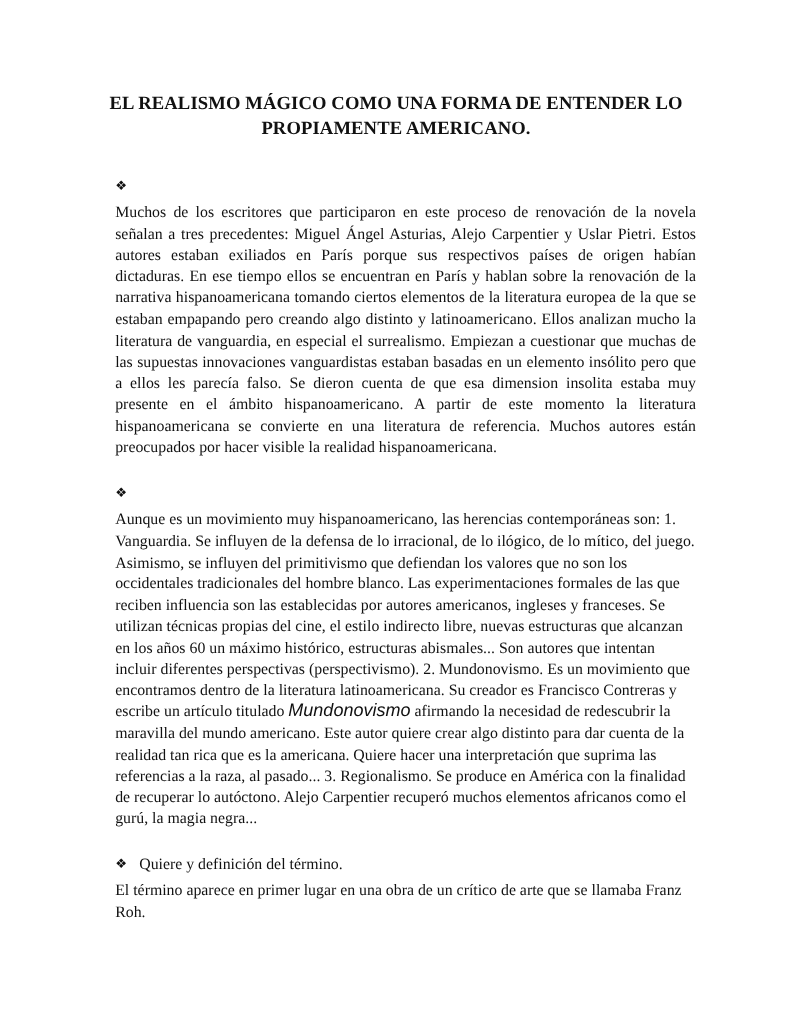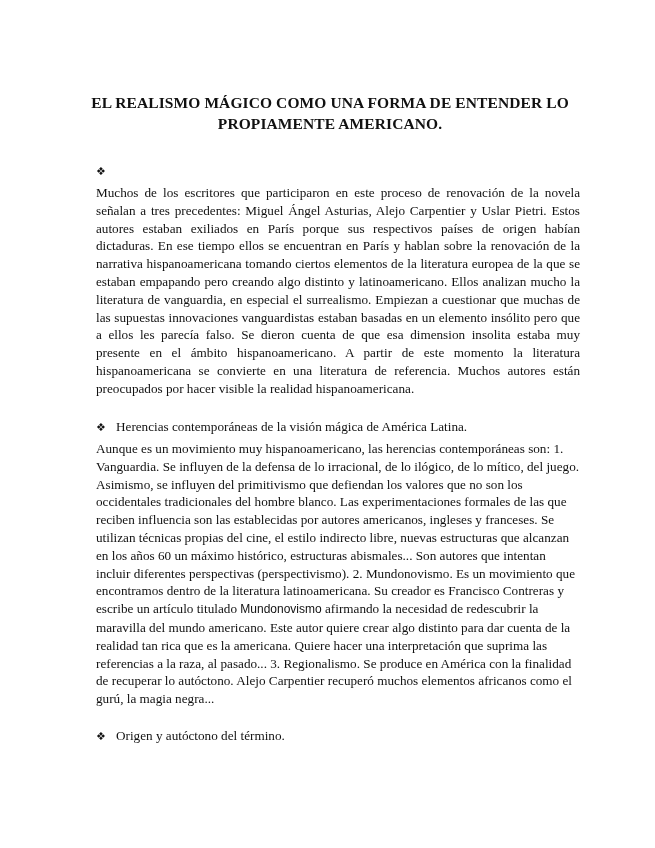--- a/index.html
+++ b/index.html
@@ -1,48 +1,48 @@
 <!DOCTYPE html>
 <html><head>
 <meta charset="utf-8">
 <style>
   html, body { margin: 0; padding: 0; background: #ffffff; }
   body { width: 655px; height: 848px; position: relative; overflow: hidden;
          font-family: "Liberation Serif", "DejaVu Serif", serif; color: #111; }
-  .page { position: absolute; left: 0; top: 16px; width: 655px; height: 668px; }
+  .page { position: absolute; left: 0; top: 0; width: 655px; height: 668px; }
   .title { position: absolute; left: 80px; width: 500px; top: 76px; text-align: center;
            font-weight: bold; font-size: 15.5px; line-height: 21px; letter-spacing: 0.1px; }
   .section { position: absolute; left: 96px; width: 484px; }
   .heading { display: flex; align-items: center; font-size: 13.2px; line-height: 18px; }
   .bullet { width: 20px; font-size: 11px; display: inline-block; }
   .body { margin-top: 4px; font-size: 13.2px; line-height: 17.8px; }
   .justify { text-align: justify; }
   .left { text-align: left; }
-  .ital { font-family: "Liberation Sans", "DejaVu Sans", sans-serif; font-size: 12px; }
+  .ital { font-style: italic; font-family: "Liberation Sans", "DejaVu Sans", sans-serif; font-size: 15px; }
 </style>
 </head>
 <body>
 
 <div class="page">
   <div class="title">EL REALISMO MÁGICO COMO UNA FORMA DE ENTENDER LO PROPIAMENTE AMERICANO.</div>
 
   <div class="section" style="top:146px;">
     <div class="heading">
       <span class="bullet">❖</span>
     </div>
     <div class="body justify">Muchos de los escritores que participaron en este proceso de renovación de la novela señalan a tres precedentes: Miguel Ángel Asturias, Alejo Carpentier y Uslar Pietri. Estos autores estaban exiliados en París porque sus respectivos países de origen habían dictaduras. En ese tiempo ellos se encuentran en París y hablan sobre la renovación de la narrativa hispanoamericana tomando ciertos elementos de la literatura europea de la que se estaban empapando pero creando algo distinto y latinoamericano. Ellos analizan mucho la literatura de vanguardia, en especial el surrealismo. Empiezan a cuestionar que muchas de las supuestas innovaciones vanguardistas estaban basadas en un elemento insólito pero que a ellos les parecía falso. Se dieron cuenta de que esa dimension insolita estaba muy presente en el ámbito hispanoamericano. A partir de este momento la literatura hispanoamericana se convierte en una literatura de referencia. Muchos autores están preocupados por hacer visible la realidad hispanoamericana.</div>
   </div>
 
   <div class="section" style="top:402px;">
     <div class="heading">
       <span class="bullet">❖</span>
-      <span>Herencias contemporáneas de la visión mágica de América Latina.</span>
     </div>
     <div class="body left"><span>Aunque es un movimiento muy hispanoamericano, las herencias contemporáneas son: 1. Vanguardia. Se influyen de la defensa de lo irracional, de lo ilógico, de lo mítico, del juego. Asimismo, se influyen del primitivismo que defiendan los valores que no son los occidentales tradicionales del hombre blanco. Las experimentaciones formales de las que reciben influencia son las establecidas por autores americanos, ingleses y franceses. Se utilizan técnicas propias del cine, el estilo indirecto libre, nuevas estructuras que alcanzan en los años 60 un máximo histórico, estructuras abismales... Son autores que intentan incluir diferentes perspectivas (perspectivismo). 2. Mundonovismo. Es un movimiento que encontramos dentro de la literatura latinoamericana. Su creador es Francisco Contreras y escribe un artículo titulado </span><span class="ital">Mundonovismo</span><span> afirmando la necesidad de redescubrir la maravilla del mundo americano. Este autor quiere crear algo distinto para dar cuenta de la realidad tan rica que es la americana. Quiere hacer una interpretación que suprima las referencias a la raza, al pasado... 3. Regionalismo. Se produce en América con la finalidad de recuperar lo autóctono. Alejo Carpentier recuperó muchos elementos africanos como el gurú, la magia negra...</span></div>
   </div>
 
   <div class="section" style="top:711px;">
     <div class="heading">
       <span class="bullet">❖</span>
-      <span>Origen y autóctono del término.</span>
+      <span>Quiere y definición del término.</span>
     </div>
+    <div class="body left">El término aparece en primer lugar en una obra de un crítico de arte que se llamaba Franz Roh.</div>
   </div>
 </div>
 
 </body></html>

